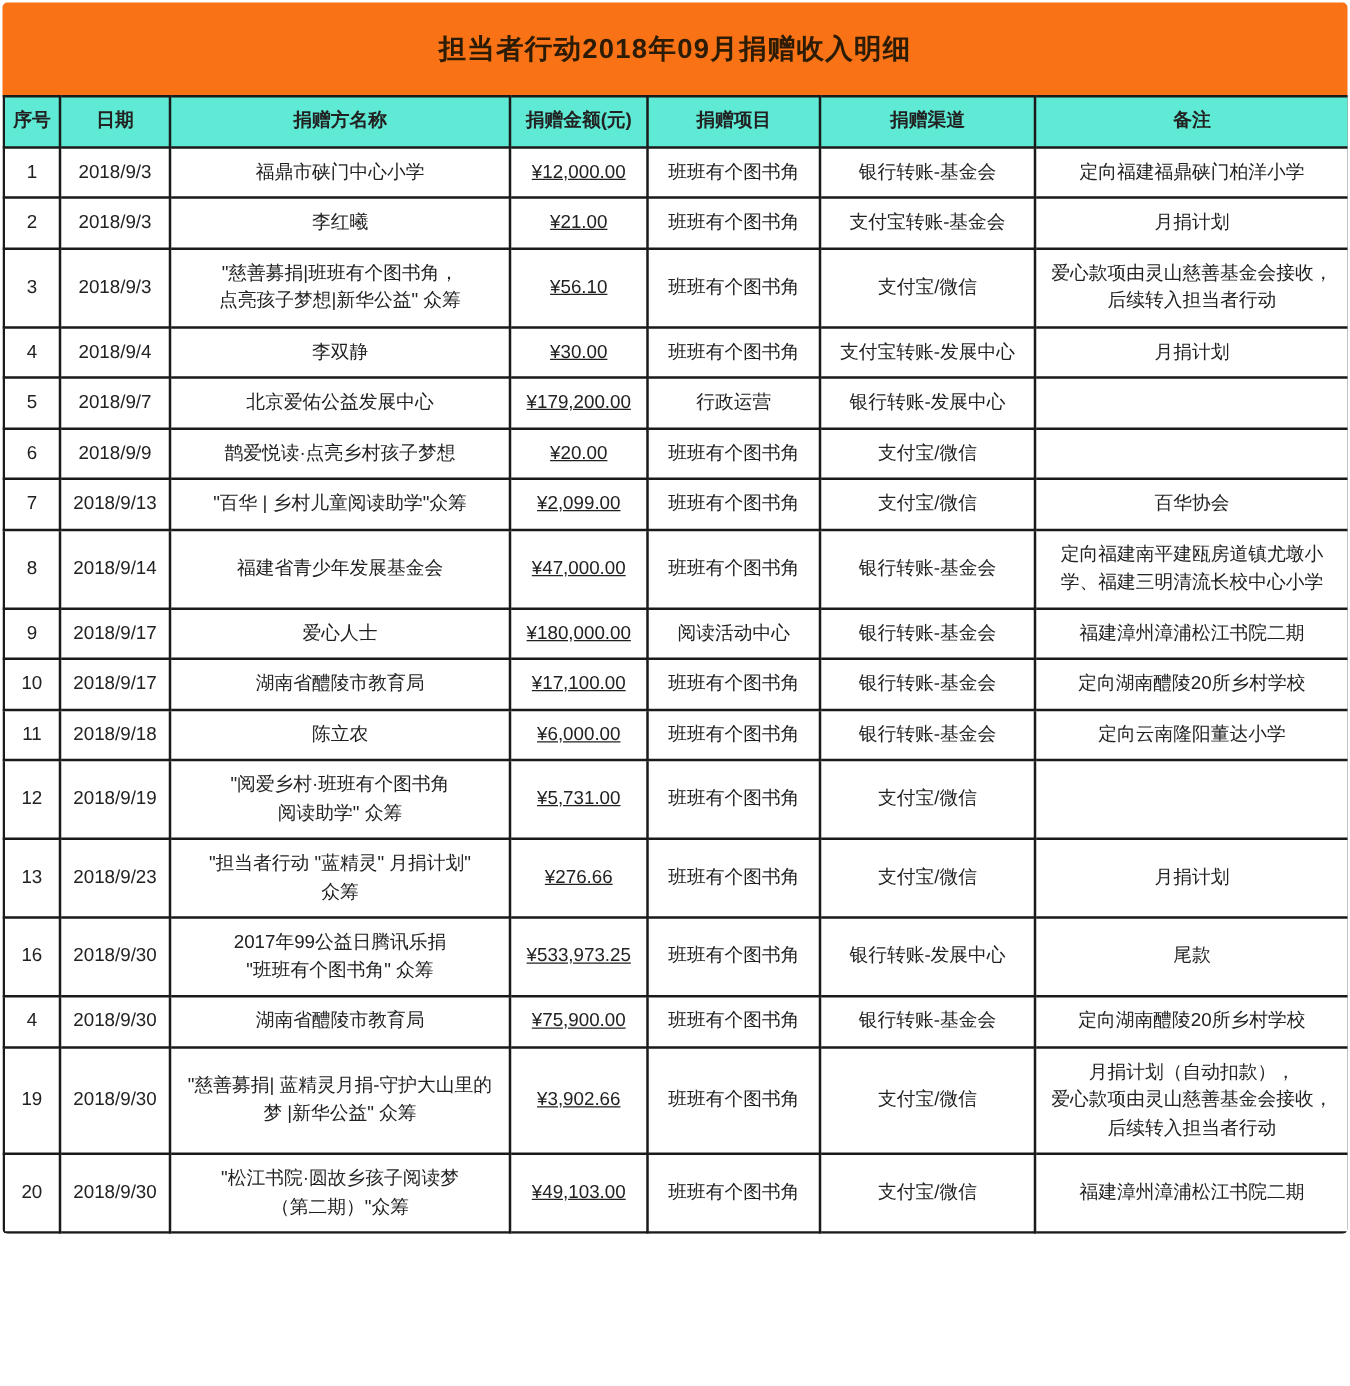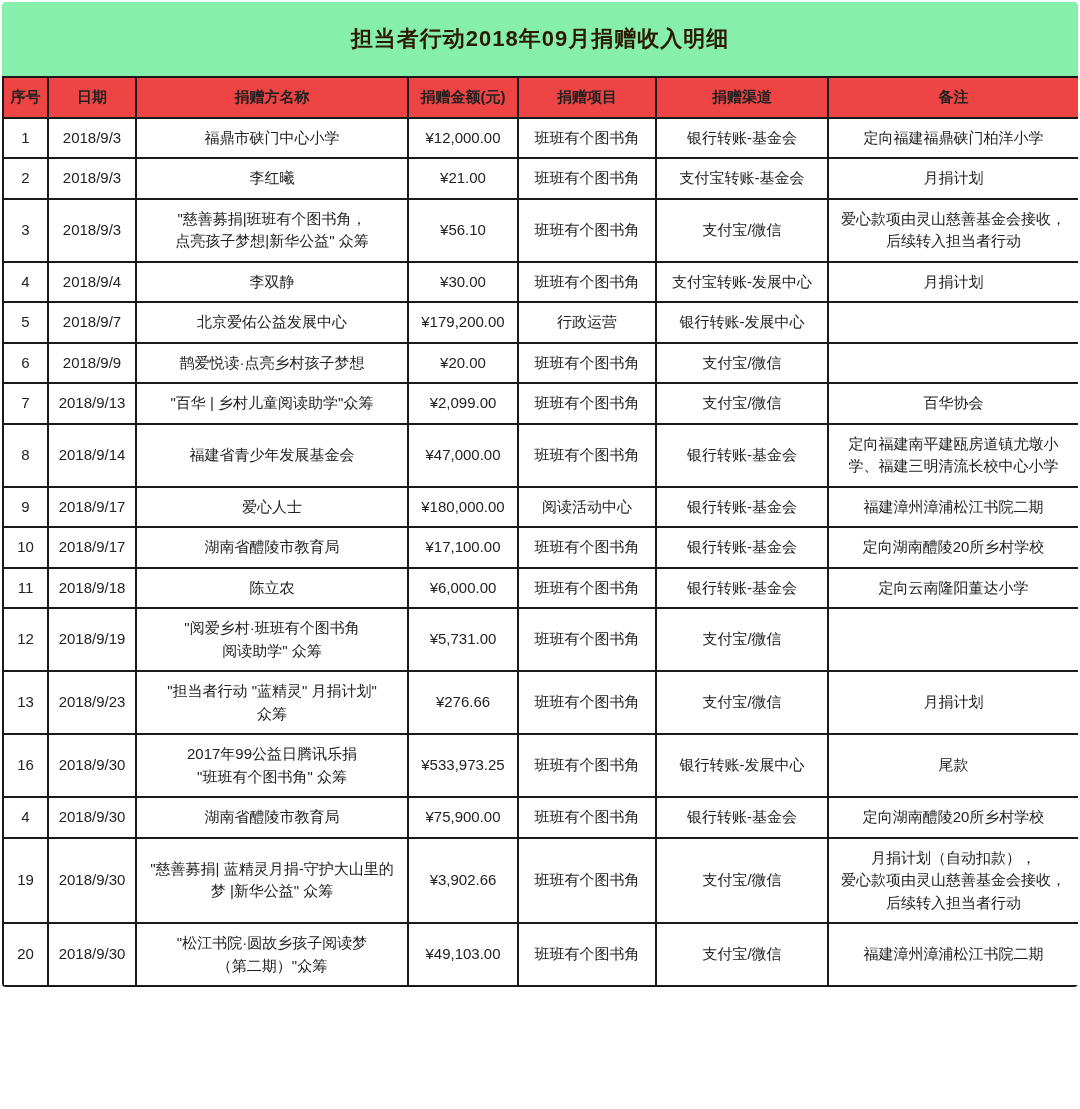--- a/index.html
+++ b/index.html
@@ -3,21 +3,21 @@
 <meta charset="utf-8">
 <style>
   html,body{margin:0;padding:0;background:#ffffff;}
   body{
     width:1080px;height:1109px;overflow:hidden;
     font-family:"Liberation Sans","DejaVu Sans",sans-serif;
     -webkit-font-smoothing:antialiased;
   }
   .sheet{padding:2px 2px 7px 2px;}
   .banner{
-    background:#86efac;
+    background:#f97316;
     height:74px;
     display:flex;align-items:center;justify-content:center;
     border-radius:4px 4px 0 0;
   }
   .banner .title{
     color:#2d1c05;
     font-size:22px;
     font-weight:700;
     letter-spacing:1px;
   }
@@ -32,26 +32,27 @@
     border:2px solid #1a1a1a;
     padding:8px 6px;
     text-align:center;
     vertical-align:middle;
     line-height:1.5;
     word-break:break-all;
   }
   table.grid th{
     font-weight:700;
     height:22px;
-    background:#ef4444;
+    background:#5eead4;
   }
   td.amt{
     text-align:right;
     padding-right:8px;
     white-space:nowrap;
+    text-decoration:underline;
   }
   td.wrap{white-space:pre-line;}
   .bottom-round{border-radius:0 0 4px 4px;overflow:hidden;}
 </style>
 </head>
 <body>
 
 <div class="sheet">
 
   <div class="banner">

